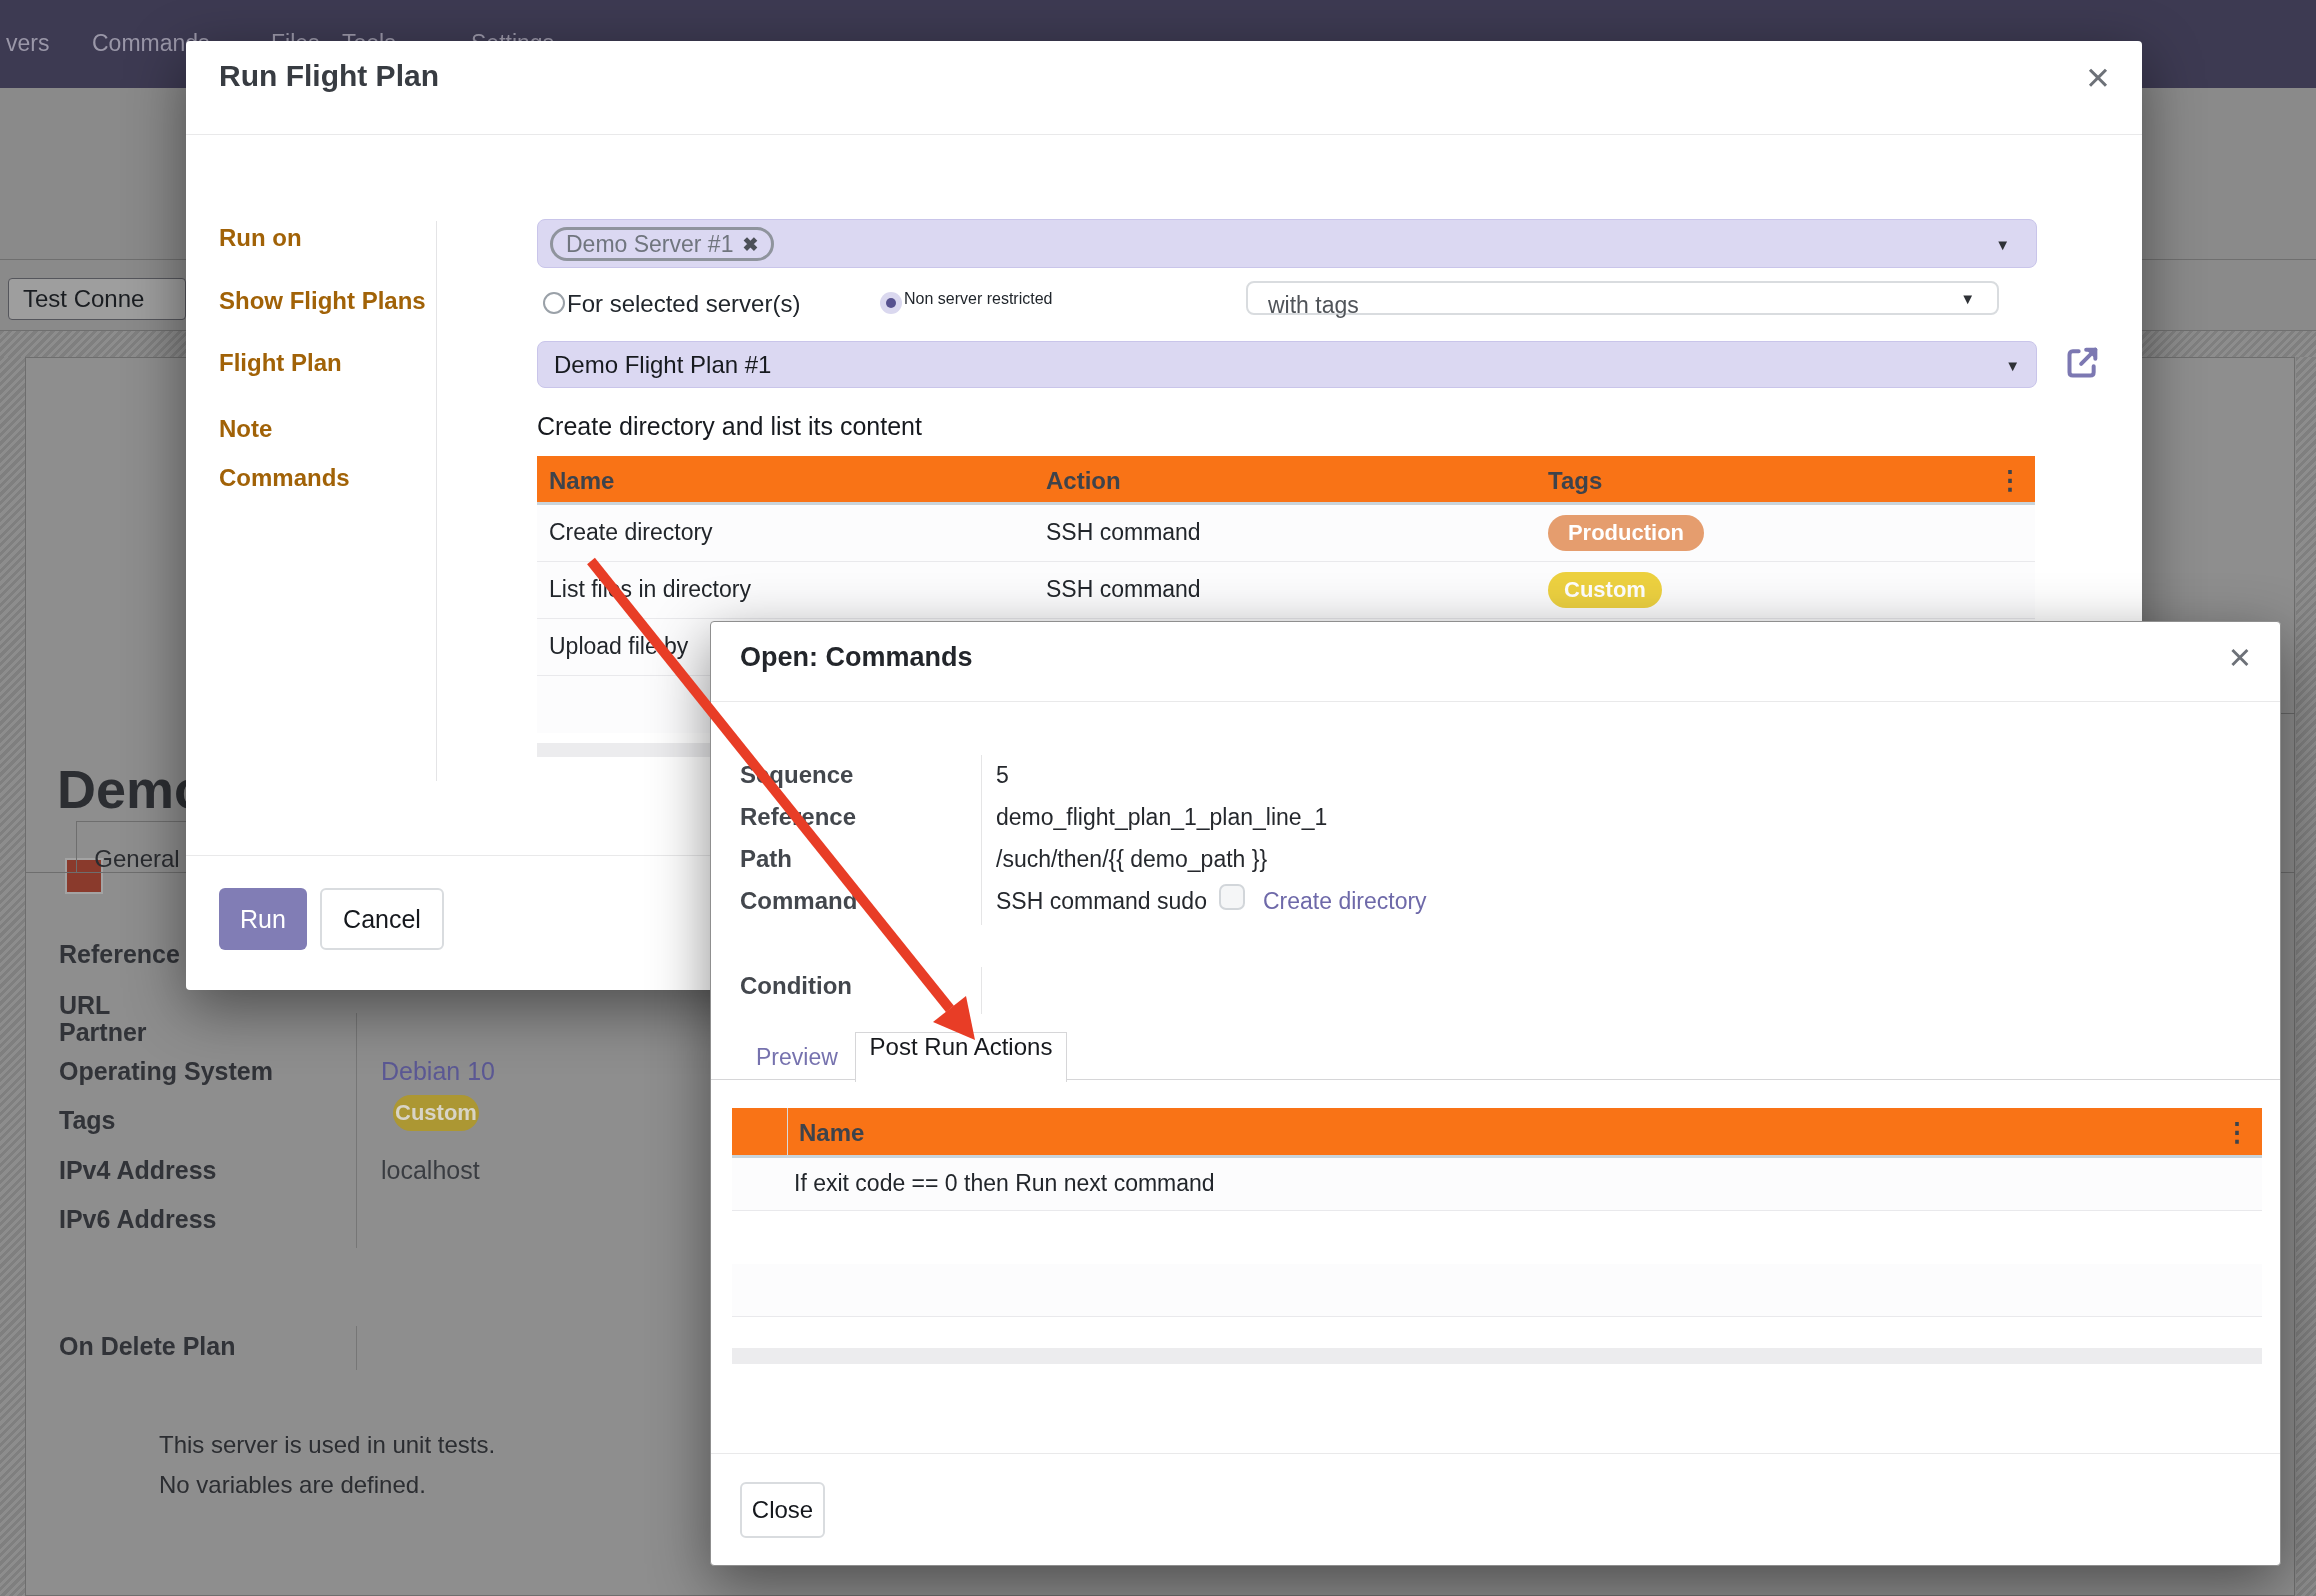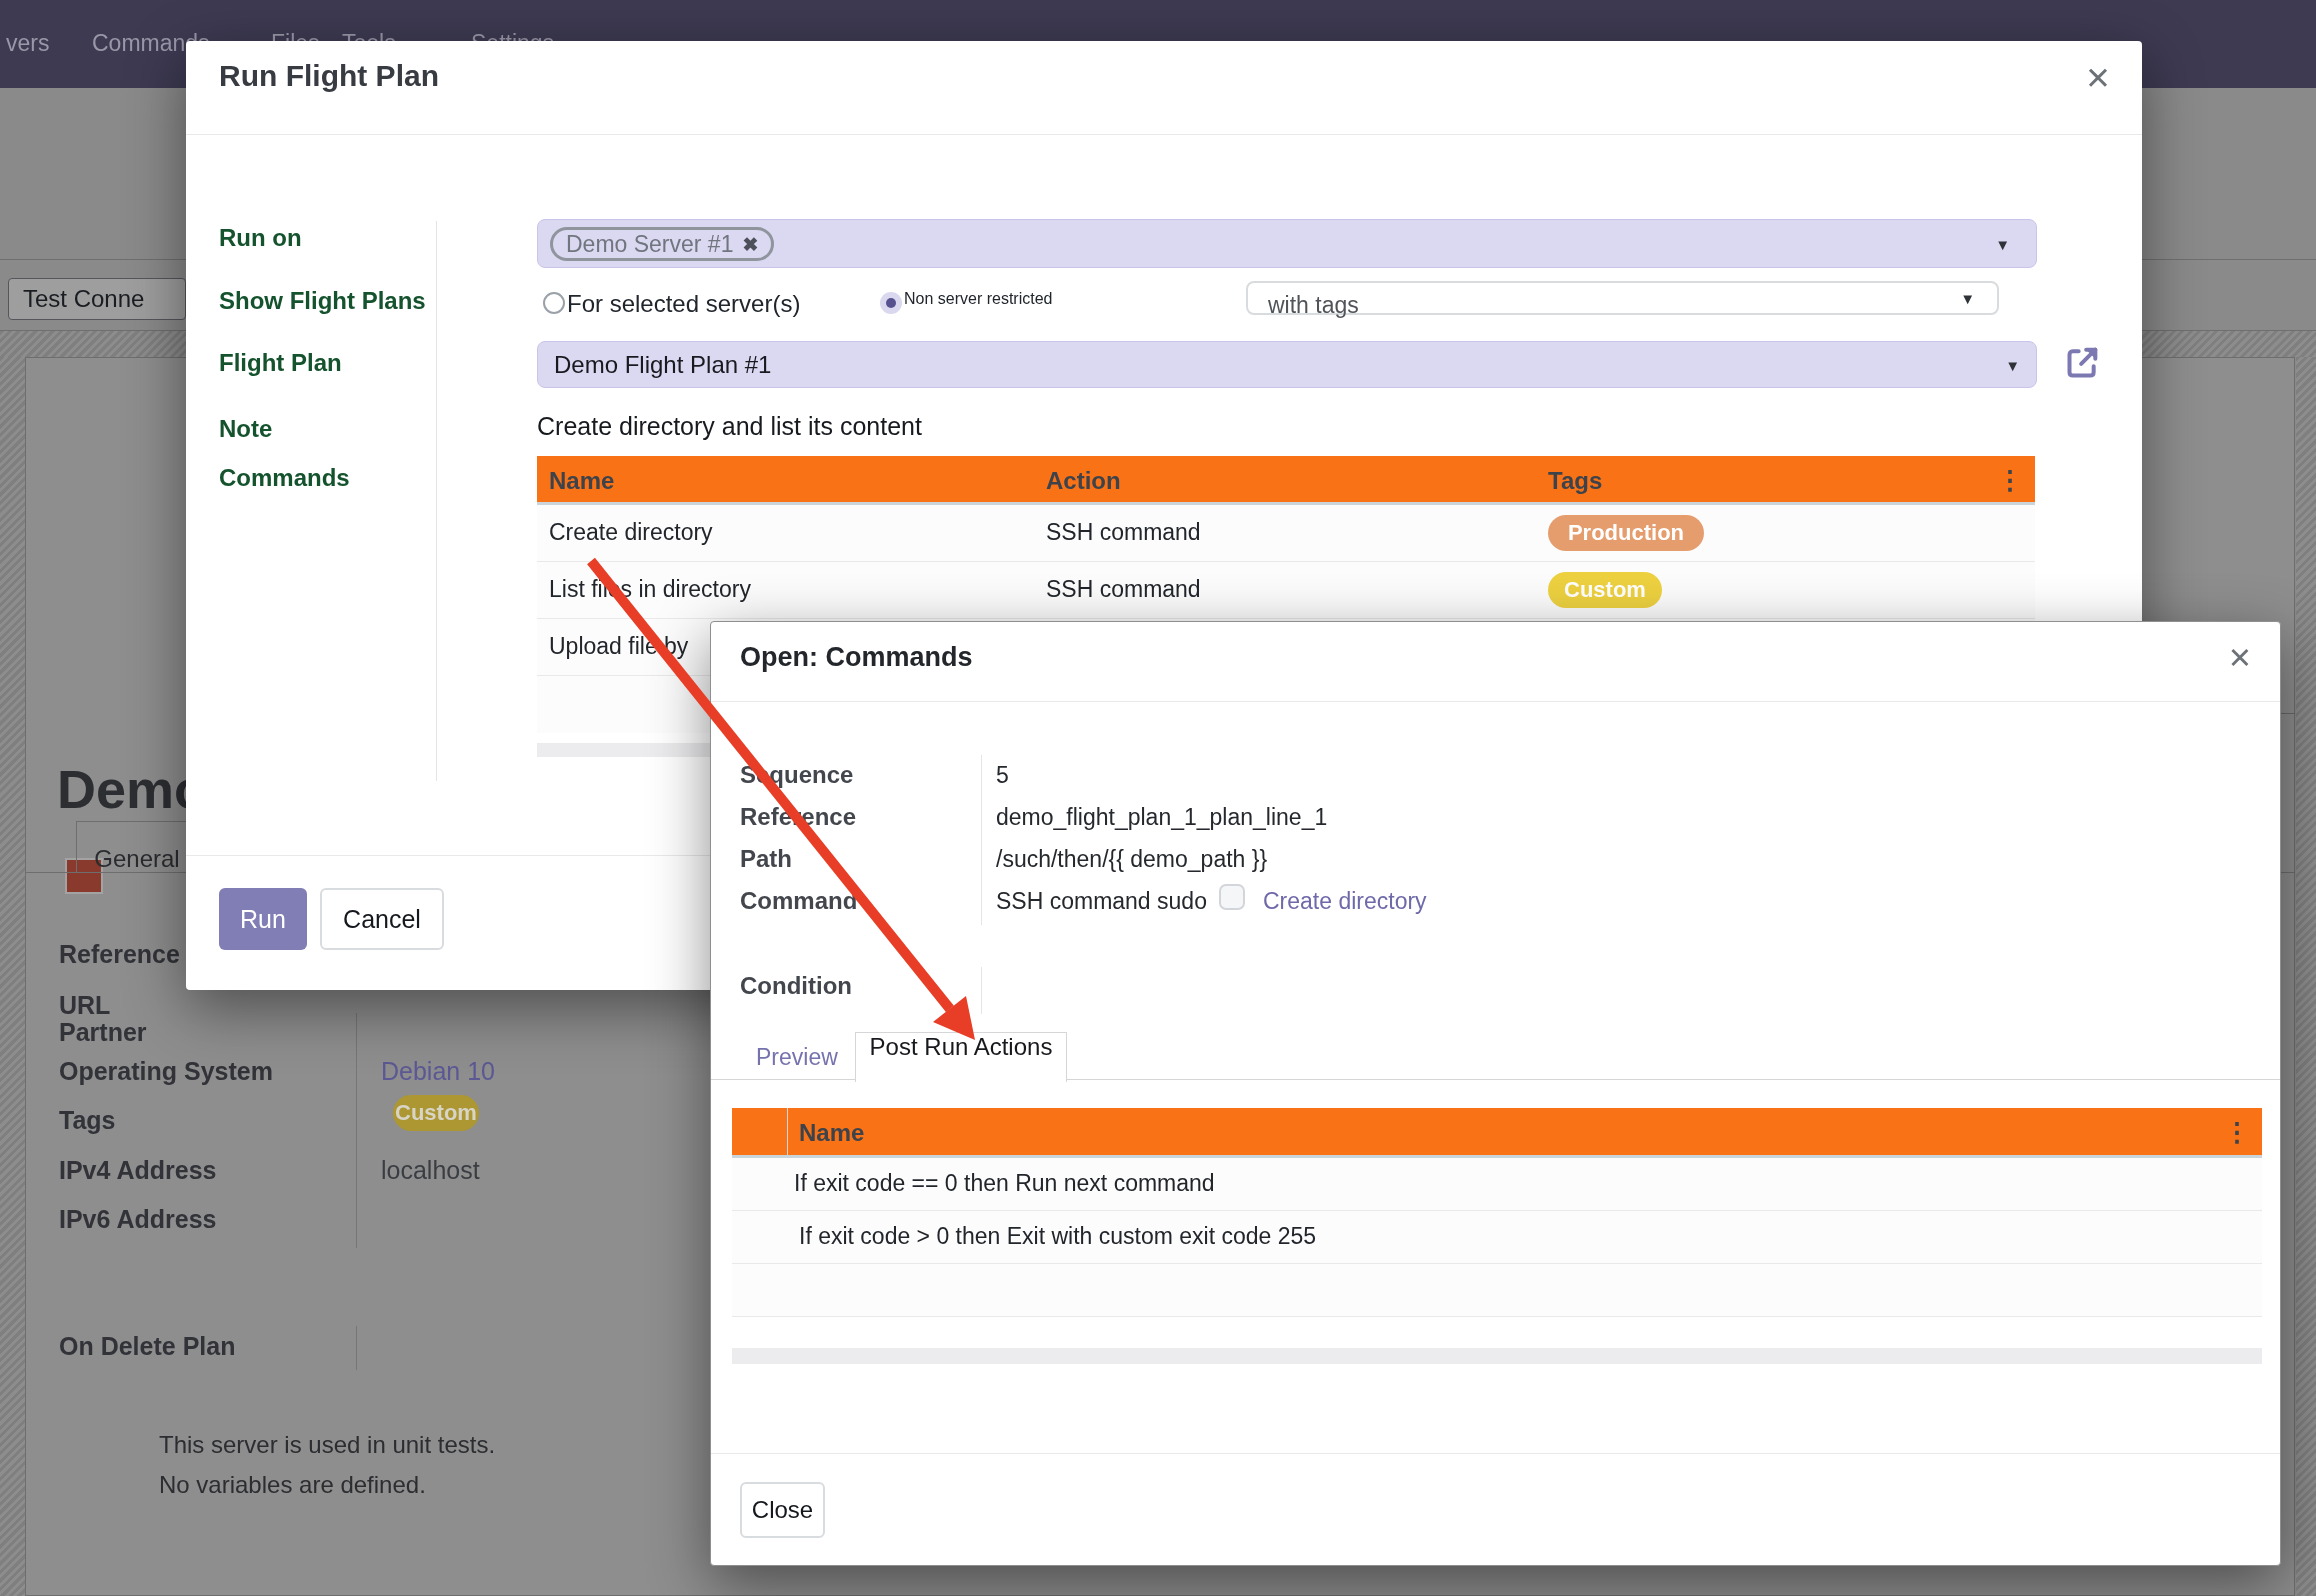--- a/index.html
+++ b/index.html
@@ -9,21 +9,21 @@
   .b{font-weight:bold}
   .nowrap{white-space:nowrap}
   .hatch{background:repeating-linear-gradient(135deg,#7f7f7f 0 3px,#8d8d8d 3px 6px)}
   .hline{background:#6f6f6f;height:1px}
   .modal{background:#fff;border-radius:4px;box-shadow:0 18px 60px rgba(0,0,0,.45)}
   .mdl-divider{position:absolute;left:0;right:0;height:1px;background:#e9e9ea}
   .sel{border-radius:8px;box-sizing:border-box}
   .sel-purple{background:#dbd8f2;border:1px solid #c9c5ea}
   .sel-white{background:#fff;border:2px solid #d9dcdf}
   .caret{position:absolute;color:#2f3237;font-size:15px;top:50%;transform:translateY(-50%)}
-  .sidebar-label{position:absolute;left:33px;font-size:24px;font-weight:bold;color:#14532d}
+  .sidebar-label{position:absolute;left:33px;font-size:24px;font-weight:bold;color:#a16207}
   .fieldlabel{position:absolute;left:29px;font-size:24px;font-weight:bold;color:#43474d}
   .fieldvalue{position:absolute;font-size:23px;color:#25282d}
   .table-hdr{position:absolute;background:#f97316;border-bottom:3px solid #c9d4db;box-sizing:border-box}
   .table-row{position:absolute;background:#fcfcfd;border-bottom:1px solid #e9e9ec;box-sizing:border-box}
   .hdr-text{font-size:24px;font-weight:bold;color:#3e434b}
   .cell-text{font-size:23px;color:#22262b}
   .badge{position:absolute;height:36px;border-radius:18px;color:#fff;font-weight:bold;font-size:22px;
          display:flex;align-items:center;justify-content:center}
   .badge-production{background:#e59d6e}
   .badge-custom{background:#edd140}
@@ -210,23 +210,20 @@
   </div>
 
   <div class="table-hdr" style="left:21px;top:486px;width:1530px;height:50px">
     <span class="abs" style="left:0;top:0;width:55px;height:47px;border-right:1px solid #d9d9db"></span>
     <span class="abs hdr-text" style="left:67px;top:11px">Name</span>
     <span class="kebab" style="right:12px;top:11px">⋮</span>
   </div>
   <div class="table-row" style="left:21px;top:536px;width:1530px;height:53px">
     <span class="abs cell-text nowrap" style="left:62px;top:12px">If exit code == 0 then Run next command</span>
   </div>
-  <div class="table-row" style="left:21px;top:589px;width:1530px;height:53px">
-    <span class="abs cell-text nowrap" style="left:67px;top:12px">If exit code &gt; 0 then Exit with custom exit code 255</span>
-  </div>
   <div class="table-row" style="left:21px;top:642px;width:1530px;height:53px"></div>
   <div class="abs" style="left:21px;top:726px;width:1530px;height:16px;background:#ececee"></div>
 
   <div class="mdl-divider" style="top:831px"></div>
   <div class="btn btn-plain" style="left:29px;top:860px;width:85px;height:56px;font-size:24px">
     <span>Close</span>
   </div>
 </div>
 
 <svg class="abs" style="left:0;top:0;z-index:40;pointer-events:none" width="2316" height="1596" viewBox="0 0 2316 1596">

